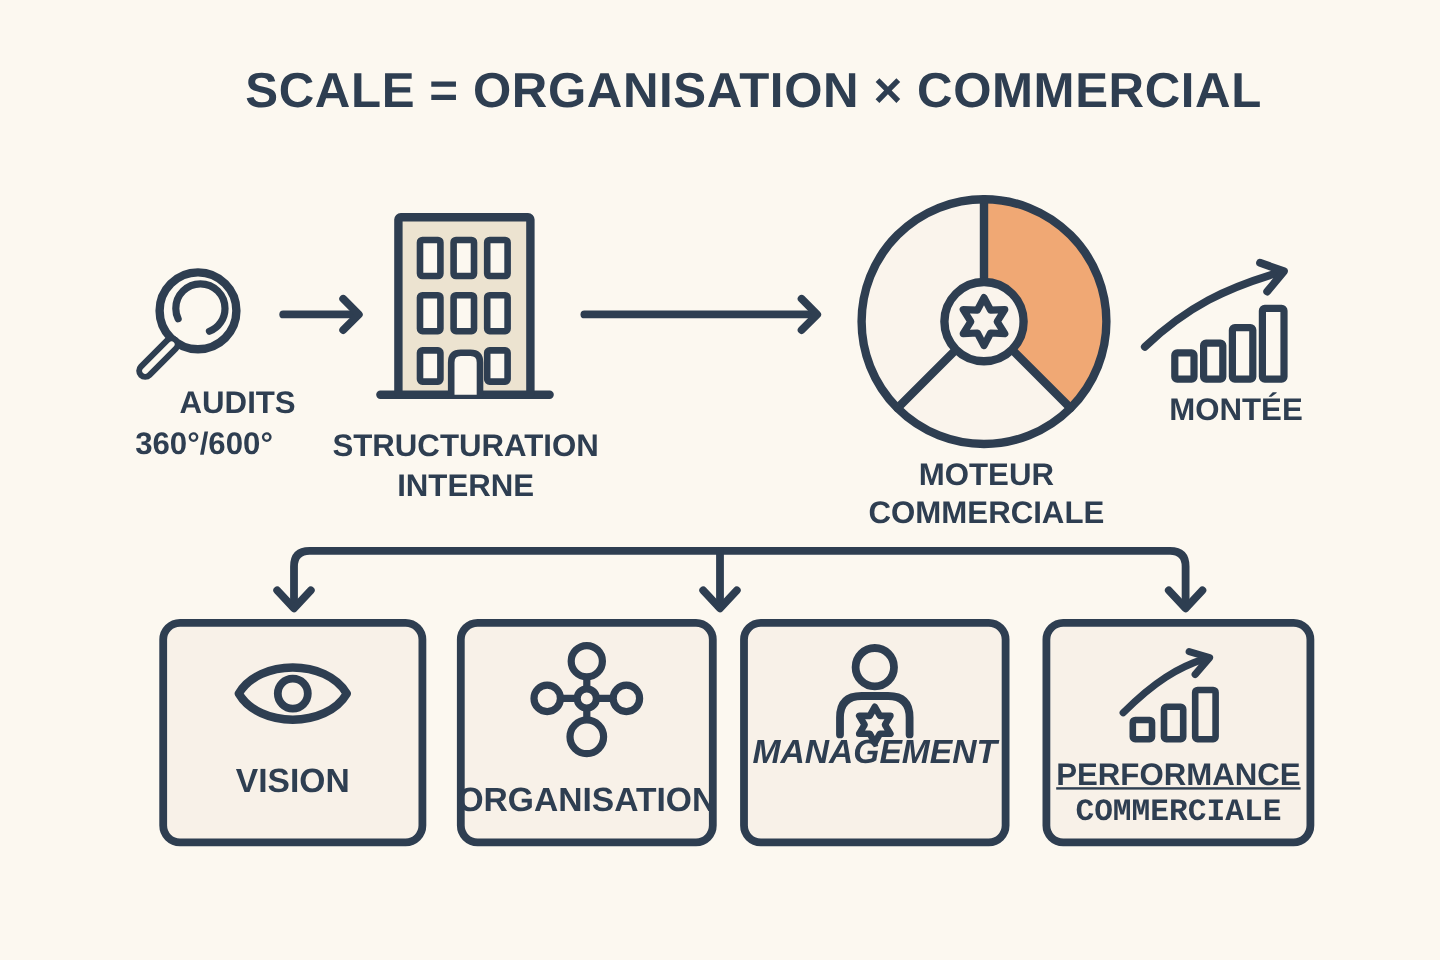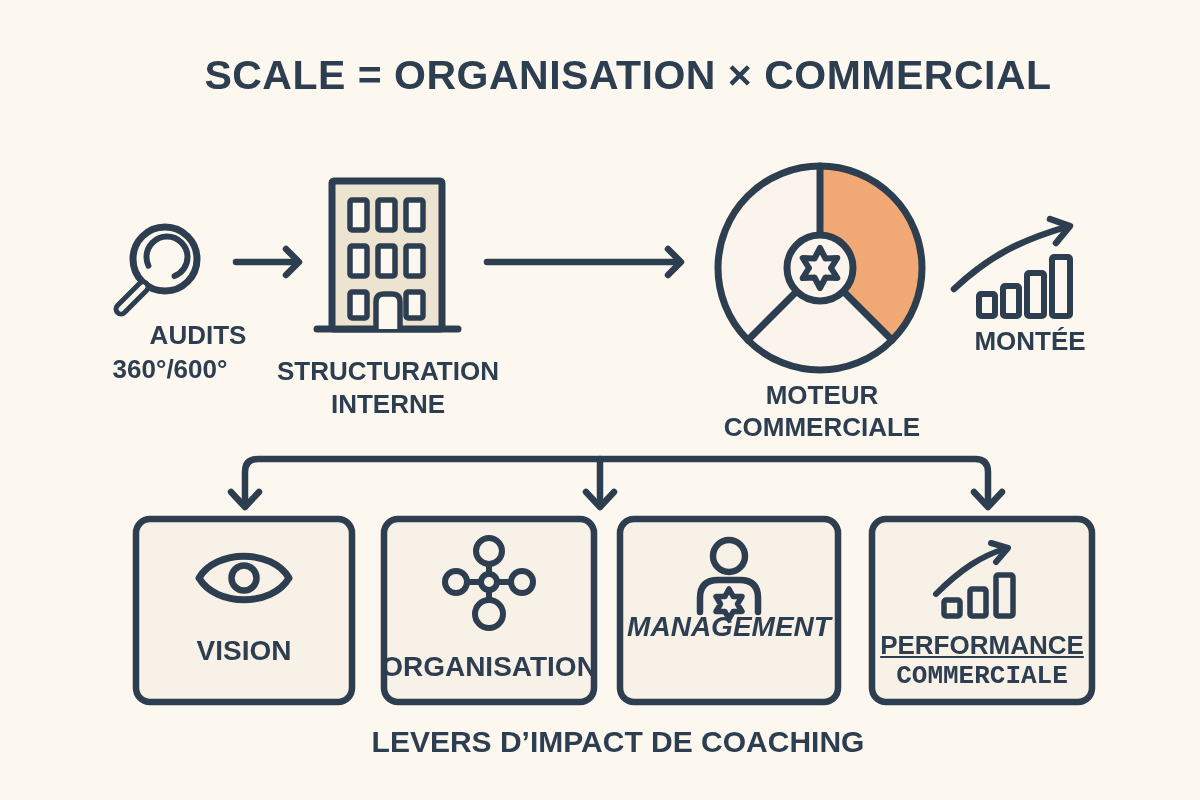--- a/index.html
+++ b/index.html
@@ -158,14 +158,13 @@
   <div class="label fs26" style="left:822px;top:412px;">COMMERCIALE</div>
 
   <div class="label fs26" style="left:1030px;top:326px;">MONTÉE</div>
 
   <div class="label fs28" style="left:244px;top:634px;">VISION</div>
   <div class="label fs28" style="left:489px;top:650px;">ORGANISATION</div>
   <div class="label fs28" style="left:729px;top:610px;font-style:italic;">MANAGEMENT</div>
   <div class="label fs26" style="left:982px;top:630px;text-decoration:underline;">PERFORMANCE</div>
   <div class="label fs26" style="left:982px;top:661px;font-family:Liberation Mono, monospace;">COMMERCIALE</div>
 
-  <div class="footer">LEVERS D’IMPACT DE COACHING</div>
 </div>
 
 </body></html>

